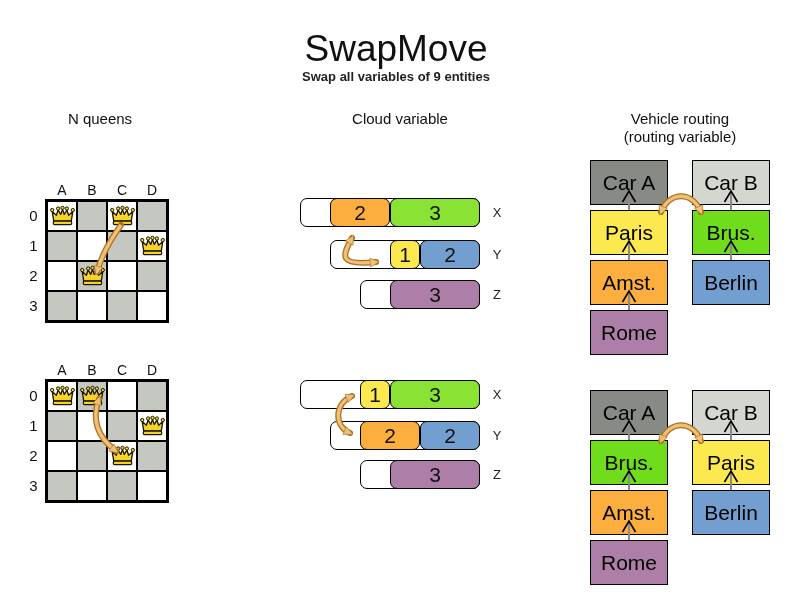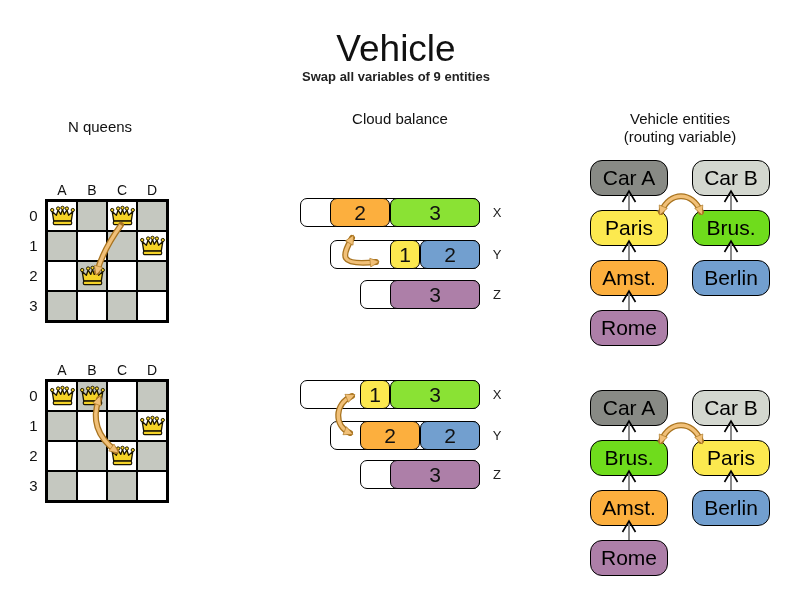--- a/index.html
+++ b/index.html
@@ -12,39 +12,39 @@
   .grid{position:absolute;left:20px;top:16px;width:120px;height:120px;border:2px solid #000;box-sizing:content-box;}
   .cell{position:absolute;width:30px;height:30px;box-sizing:border-box;border:1px solid #000;background:#fff;}
   .cell.dark{background:var(--dark-cell,#c5c8c0);}
   .col-h{position:absolute;top:0;width:30px;height:15px;line-height:15px;text-align:center;font-size:14px;color:#111;}
   .row-h{position:absolute;left:0;width:17px;height:30px;line-height:30px;text-align:center;font-size:15px;color:#111;}
   .queen{position:absolute;width:27px;height:23px;}
   .bar-bg{position:absolute;height:29px;background:#fff;border:1.6px solid #000;border-radius:7px;box-sizing:border-box;}
   .bar-seg{position:absolute;height:29px;border:1.6px solid #000;border-radius:7px;box-sizing:border-box;
            display:flex;align-items:center;justify-content:center;font-size:21px;color:#111;}
   .bar-label{position:absolute;width:22px;height:29px;line-height:29px;text-align:center;font-size:13px;color:#222;}
-  .vbox{position:absolute;width:78px;height:36px;box-sizing:border-box;border:1.6px solid #000;border-radius:12px;
+  .vbox{position:absolute;width:78px;height:45px;box-sizing:border-box;border:1.6px solid #000;border-radius:0;
         display:flex;align-items:center;justify-content:center;font-size:21px;color:#000;}
   #arrows{position:absolute;left:0;top:0;width:800px;height:600px;pointer-events:none;z-index:5;}
   .arrow-under{fill:none;stroke:var(--swap-stroke,#a8731f);stroke-width:6;stroke-linecap:round;}
   .arrow-over{fill:none;stroke:var(--swap-fill,#f1c078);stroke-width:3.4;}
   .conn-line{stroke:var(--conn,#8a8a8a);stroke-width:2;}
   .conn-head{fill:none;stroke:#000;stroke-width:1.6;}
 </style>
 </head>
 <body>
 
 <div id="canvas">
 
-  <div class="title">Vehicle</div>
+  <div class="title">SwapMove</div>
   <div class="subtitle">Swap all variables of 9 entities</div>
 
-  <div class="sec-label" style="left:25px;top:110px;width:150px;margin-top:8px;">N queens</div>
-  <div class="sec-label" style="left:308px;top:110px;width:184px;">Cloud balance</div>
-  <div class="sec-label" style="left:588px;top:110px;width:184px;">Vehicle entities</div>
+  <div class="sec-label" style="left:25px;top:110px;width:150px;">N queens</div>
+  <div class="sec-label" style="left:308px;top:110px;width:184px;">Cloud variable</div>
+  <div class="sec-label" style="left:588px;top:110px;width:184px;">Vehicle routing</div>
   <div class="sec-label" style="left:588px;top:128px;width:184px;">(routing variable)</div>
 
   <div class="board" id="board-before" style="left:25px;top:183px;">
       <div class="col-h" style="left: 22px;">A</div>
       <div class="col-h" style="left: 52px;">B</div>
       <div class="col-h" style="left: 82px;">C</div>
       <div class="col-h" style="left: 112px;">D</div>
       <div class="row-h" style="top: 18px;">0</div>
       <div class="row-h" style="top: 48px;">1</div>
       <div class="row-h" style="top: 78px;">2</div>

